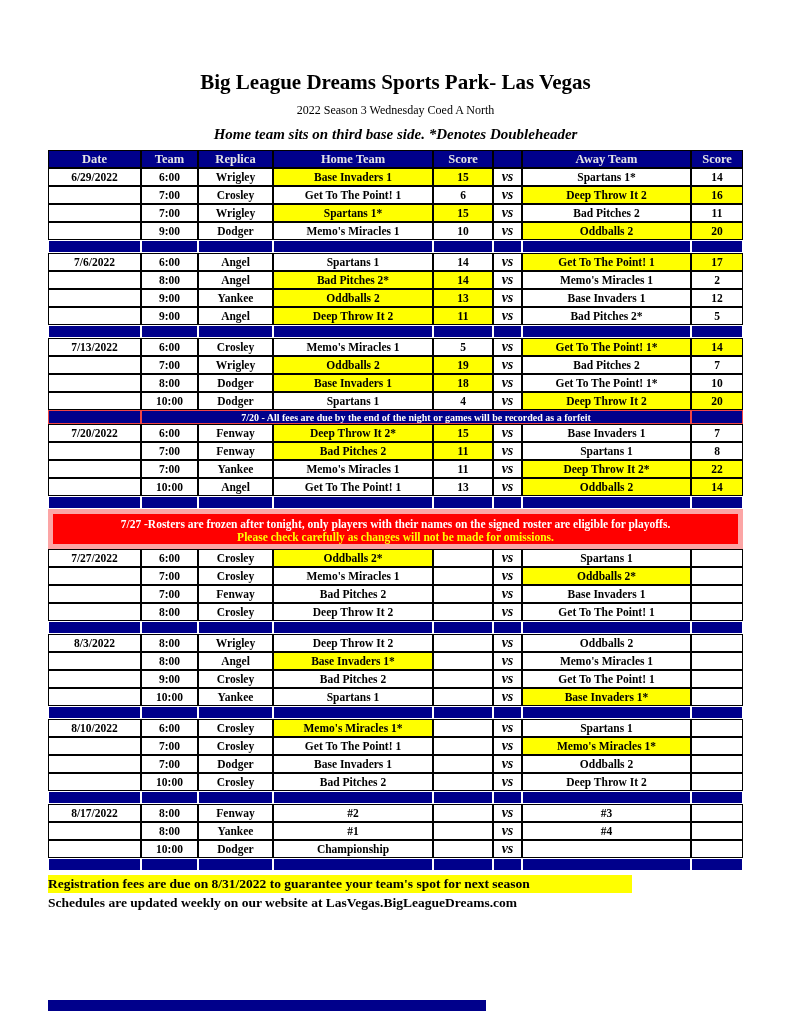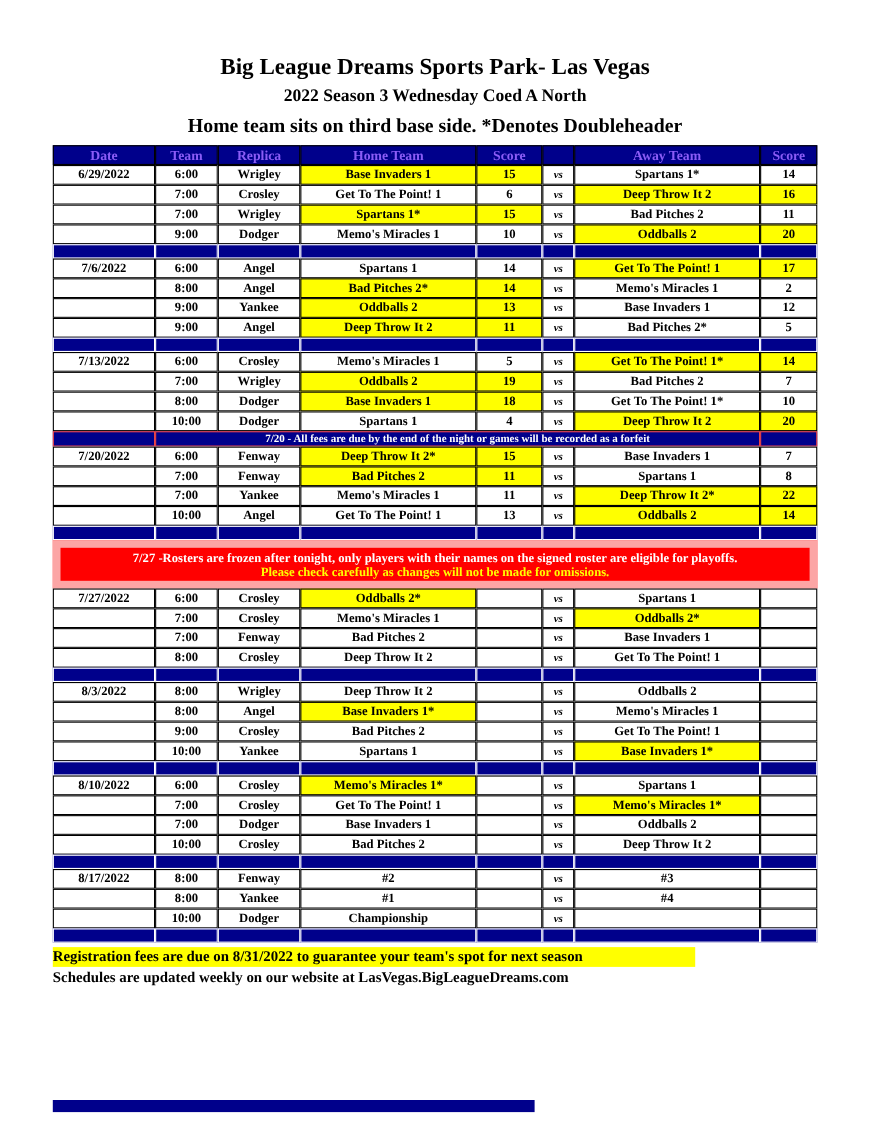--- a/index.html
+++ b/index.html
@@ -1,34 +1,34 @@
 <!DOCTYPE html>
 <html><head>
 <meta charset="utf-8">
 <style>
   html,body{margin:0;padding:0;}
   body{
     width:791px;height:1024px;background:#ffffff;position:relative;overflow:hidden;
     font-family:"Liberation Serif", serif;color:#000;
   }
-  .header{padding-top:48px;text-align:center;}
+  .header{padding-top:70px;text-align:center;}
   .title{font-size:21px;font-weight:bold;line-height:24px;}
-  .subtitle{font-size:16px;font-weight:bold;line-height:18px;margin-top:7px;}
-  .note{font-size:18px;font-weight:bold;margin-top:7px;}
+  .subtitle{font-size:12px;font-weight:normal;line-height:18px;margin-top:7px;}
+  .note{font-size:15px;font-weight:bold;font-style:italic;margin-top:7px;}
   table.sched{
     margin:7px 0 0 48px;width:695px;border-collapse:separate;border-spacing:0;table-layout:fixed;
   }
   td{padding:0;font-weight:bold;text-align:center;overflow:hidden;white-space:nowrap;}
-  tr.head td{background:#00008B;color:#8b5cf6;border:1px solid #000;height:16px;font-size:12.5px;}
+  tr.head td{background:#00008B;color:#e5e5e5;border:1px solid #000;height:16px;font-size:12.5px;}
   tr.game td{border:1px solid #000;height:16px;font-size:11.5px;background:#fff;}
   tr.game td.yl{background:#FFFF00;}
-  tr.game td.vs{font-style:italic;font-size:10px;}
+  tr.game td.vs{font-style:italic;font-size:14px;}
   tr.sep td{background:#00008B;border:1px solid #fff;height:11px;}
   tr.fees td{background:#00008B;border:1px solid #ef4444;height:12px;color:#fff;font-size:10px;}
-  tr.alert td{background:#FF0000;border:7px solid #fca5a5;height:30px;font-size:11.5px;}
+  tr.alert td{background:#FF0000;border:5px solid #fca5a5;height:30px;font-size:11.5px;}
   tr.alert .l1{color:#ffffff;line-height:14px;padding-top:2px;}
   tr.alert .l2{color:#FFFF00;line-height:13px;}
   .footer{margin:4px 0 0 48px;}
   .fline{font-size:13.5px;font-weight:bold;line-height:18px;margin-top:1px;white-space:nowrap;}
   .fline.ylbar{background:#FFFF00;width:584px;}
   .bottom-bar{position:absolute;left:48px;top:1000px;width:438px;height:11px;background:#00008B;}
 </style>
 </head>
 <body>
 

